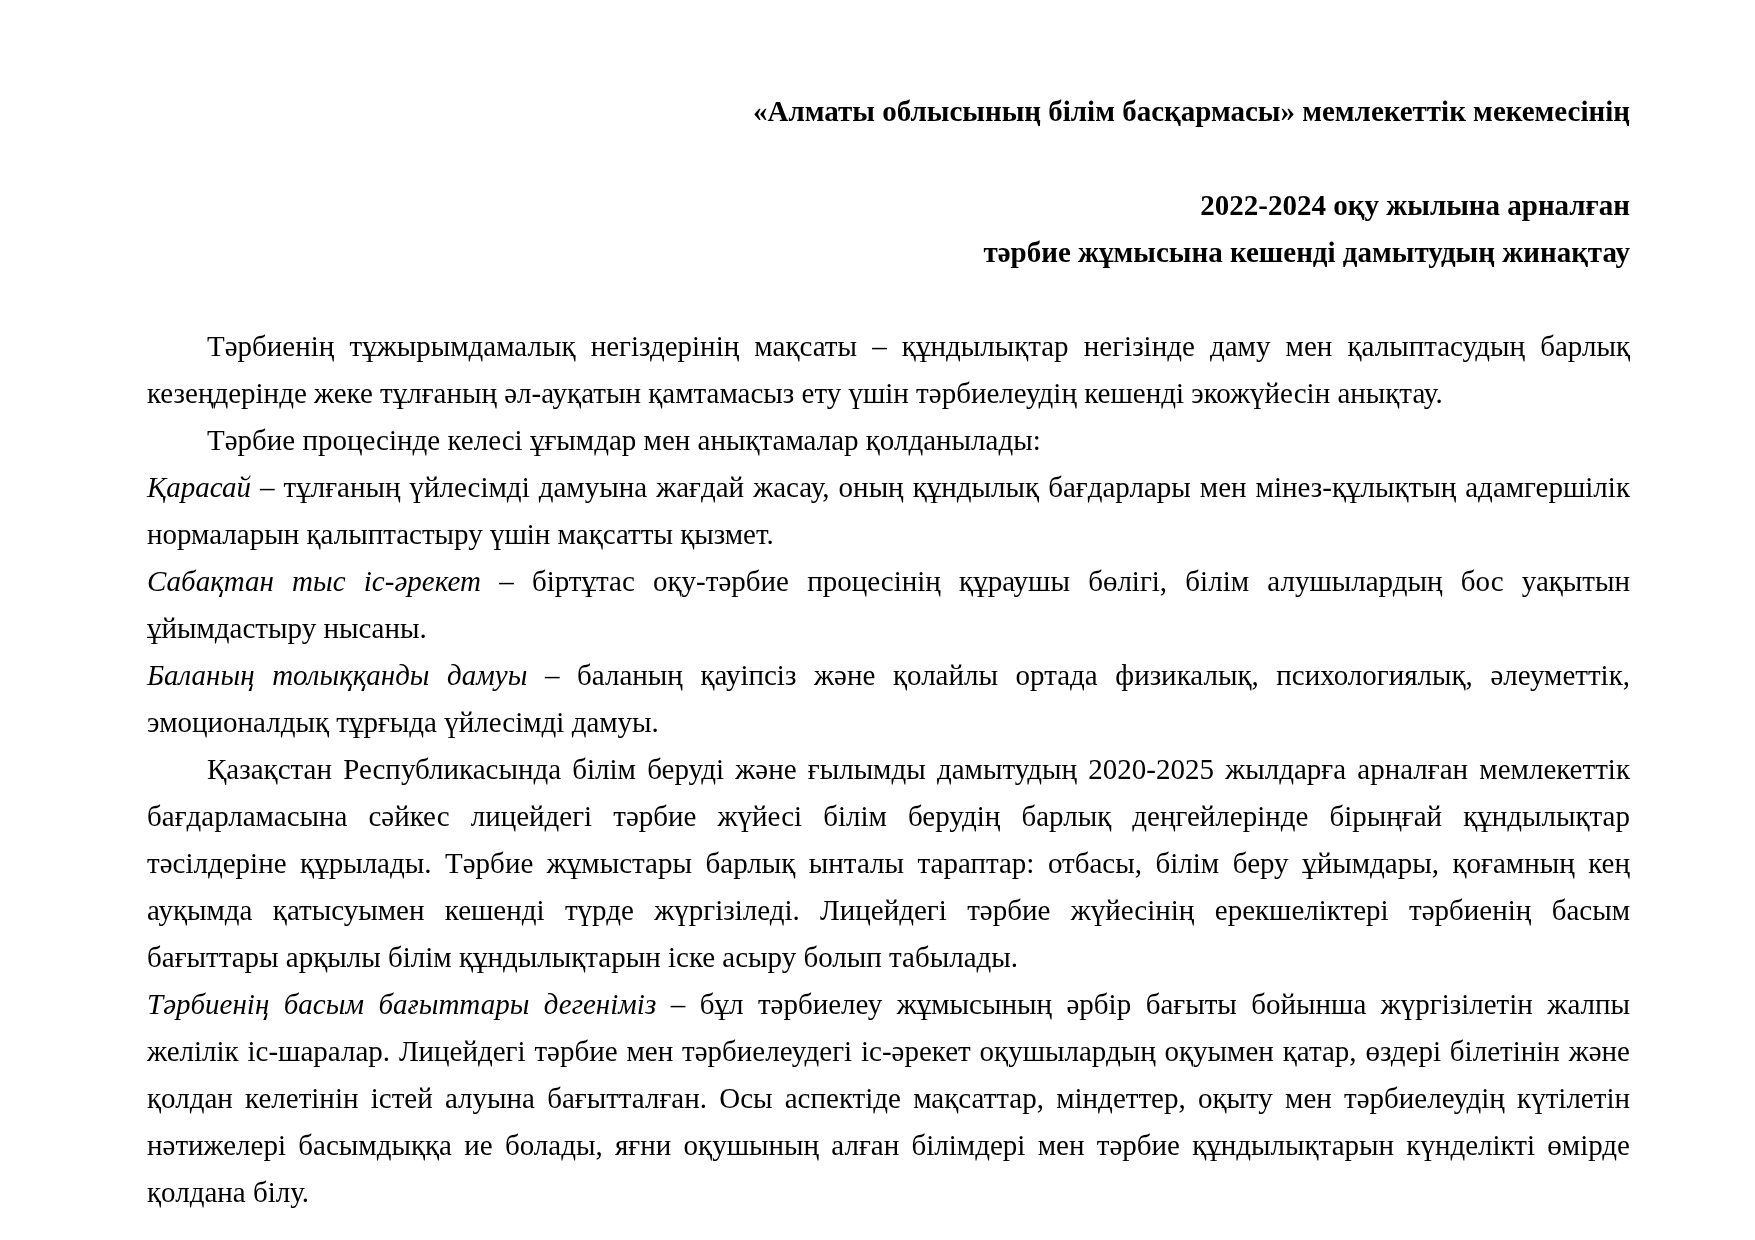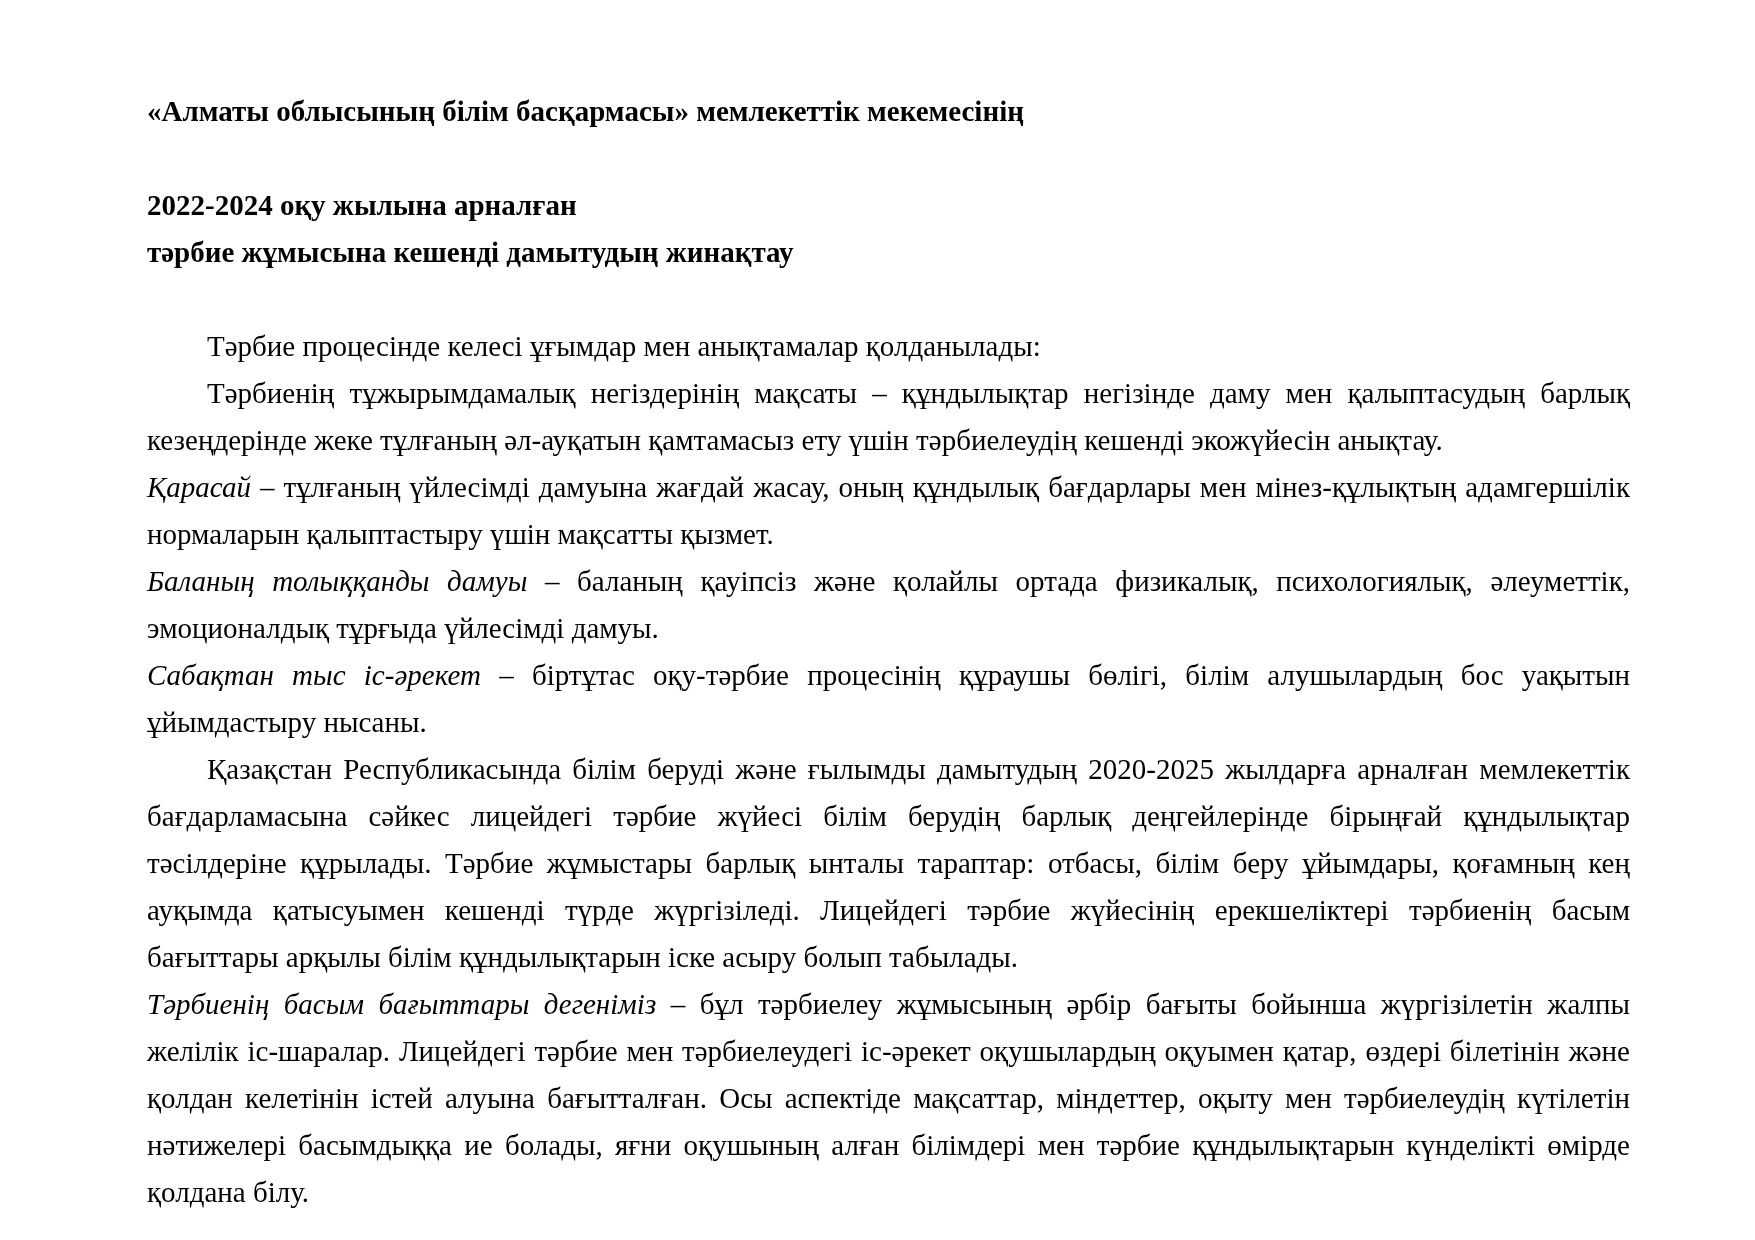--- a/index.html
+++ b/index.html
@@ -17,21 +17,21 @@
     width: 1755px;
     height: 1240px;
     padding: 88px 125px 0 147px;
     background: #ffffff;
     color: #000000;
     font-family: "Liberation Serif", "DejaVu Serif", serif;
     font-size: 29px;
     line-height: 47px;
   }
   .title-block {
-    text-align: left;
+    text-align: right;
     font-weight: bold;
   }
   .title-line {
     white-space: nowrap;
   }
   .spacer {
     height: 47px;
   }
   .body-text p {
     margin: 0;
@@ -56,22 +56,22 @@
   <div class="spacer"></div>
 
   <div class="title-block">
     <div class="title-line">2022-2024 оқу жылына арналған</div>
     <div class="title-line">тәрбие жұмысына кешенді дамытудың жинақтау</div>
   </div>
 
   <div class="spacer"></div>
 
   <div class="body-text" id="paragraphs">
+      <p class="indent"><span>Тәрбиенің тұжырымдамалық негіздерінің мақсаты – құндылықтар негізінде даму мен қалыптасудың барлық кезеңдерінде жеке тұлғаның әл-ауқатын қамтамасыз ету үшін тәрбиелеудің кешенді экожүйесін анықтау.</span></p>
       <p class="indent"><span>Тәрбие процесінде келесі ұғымдар мен анықтамалар қолданылады:</span></p>
-      <p class="indent"><span>Тәрбиенің тұжырымдамалық негіздерінің мақсаты – құндылықтар негізінде даму мен қалыптасудың барлық кезеңдерінде жеке тұлғаның әл-ауқатын қамтамасыз ету үшін тәрбиелеудің кешенді экожүйесін анықтау.</span></p>
       <p><em>Қарасай</em><span> – тұлғаның үйлесімді дамуына жағдай жасау, оның құндылық бағдарлары мен мінез-құлықтың адамгершілік нормаларын қалыптастыру үшін мақсатты қызмет.</span></p>
+      <p><em>Сабақтан тыс іс-әрекет</em><span> – біртұтас оқу-тәрбие процесінің құраушы бөлігі, білім алушылардың бос уақытын ұйымдастыру нысаны.</span></p>
       <p><em>Баланың толыққанды дамуы</em><span> – баланың қауіпсіз және қолайлы ортада физикалық, психологиялық, әлеуметтік, эмоционалдық тұрғыда үйлесімді дамуы.</span></p>
-      <p><em>Сабақтан тыс іс-әрекет</em><span> – біртұтас оқу-тәрбие процесінің құраушы бөлігі, білім алушылардың бос уақытын ұйымдастыру нысаны.</span></p>
       <p class="indent"><span>Қазақстан Республикасында білім беруді және ғылымды дамытудың 2020-2025 жылдарға арналған мемлекеттік бағдарламасына сәйкес лицейдегі тәрбие жүйесі білім берудің барлық деңгейлерінде бірыңғай құндылықтар тәсілдеріне құрылады. Тәрбие жұмыстары барлық ынталы тараптар: отбасы, білім беру ұйымдары, қоғамның кең ауқымда қатысуымен кешенді түрде жүргізіледі. Лицейдегі тәрбие жүйесінің ерекшеліктері тәрбиенің басым бағыттары арқылы білім құндылықтарын іске асыру болып табылады.</span></p>
       <p><em>Тәрбиенің басым бағыттары дегеніміз</em><span> – бұл тәрбиелеу жұмысының әрбір бағыты бойынша жүргізілетін жалпы желілік іс-шаралар. Лицейдегі тәрбие мен тәрбиелеудегі  іс-әрекет оқушылардың оқуымен қатар, өздері білетінін және қолдан келетінін істей алуына бағытталған. Осы аспектіде мақсаттар, міндеттер, оқыту мен тәрбиелеудің күтілетін нәтижелері басымдыққа ие болады, яғни оқушының алған білімдері мен тәрбие құндылықтарын күнделікті өмірде қолдана білу.</span></p>
     </div>
 
 </div>
 
 </body></html>

